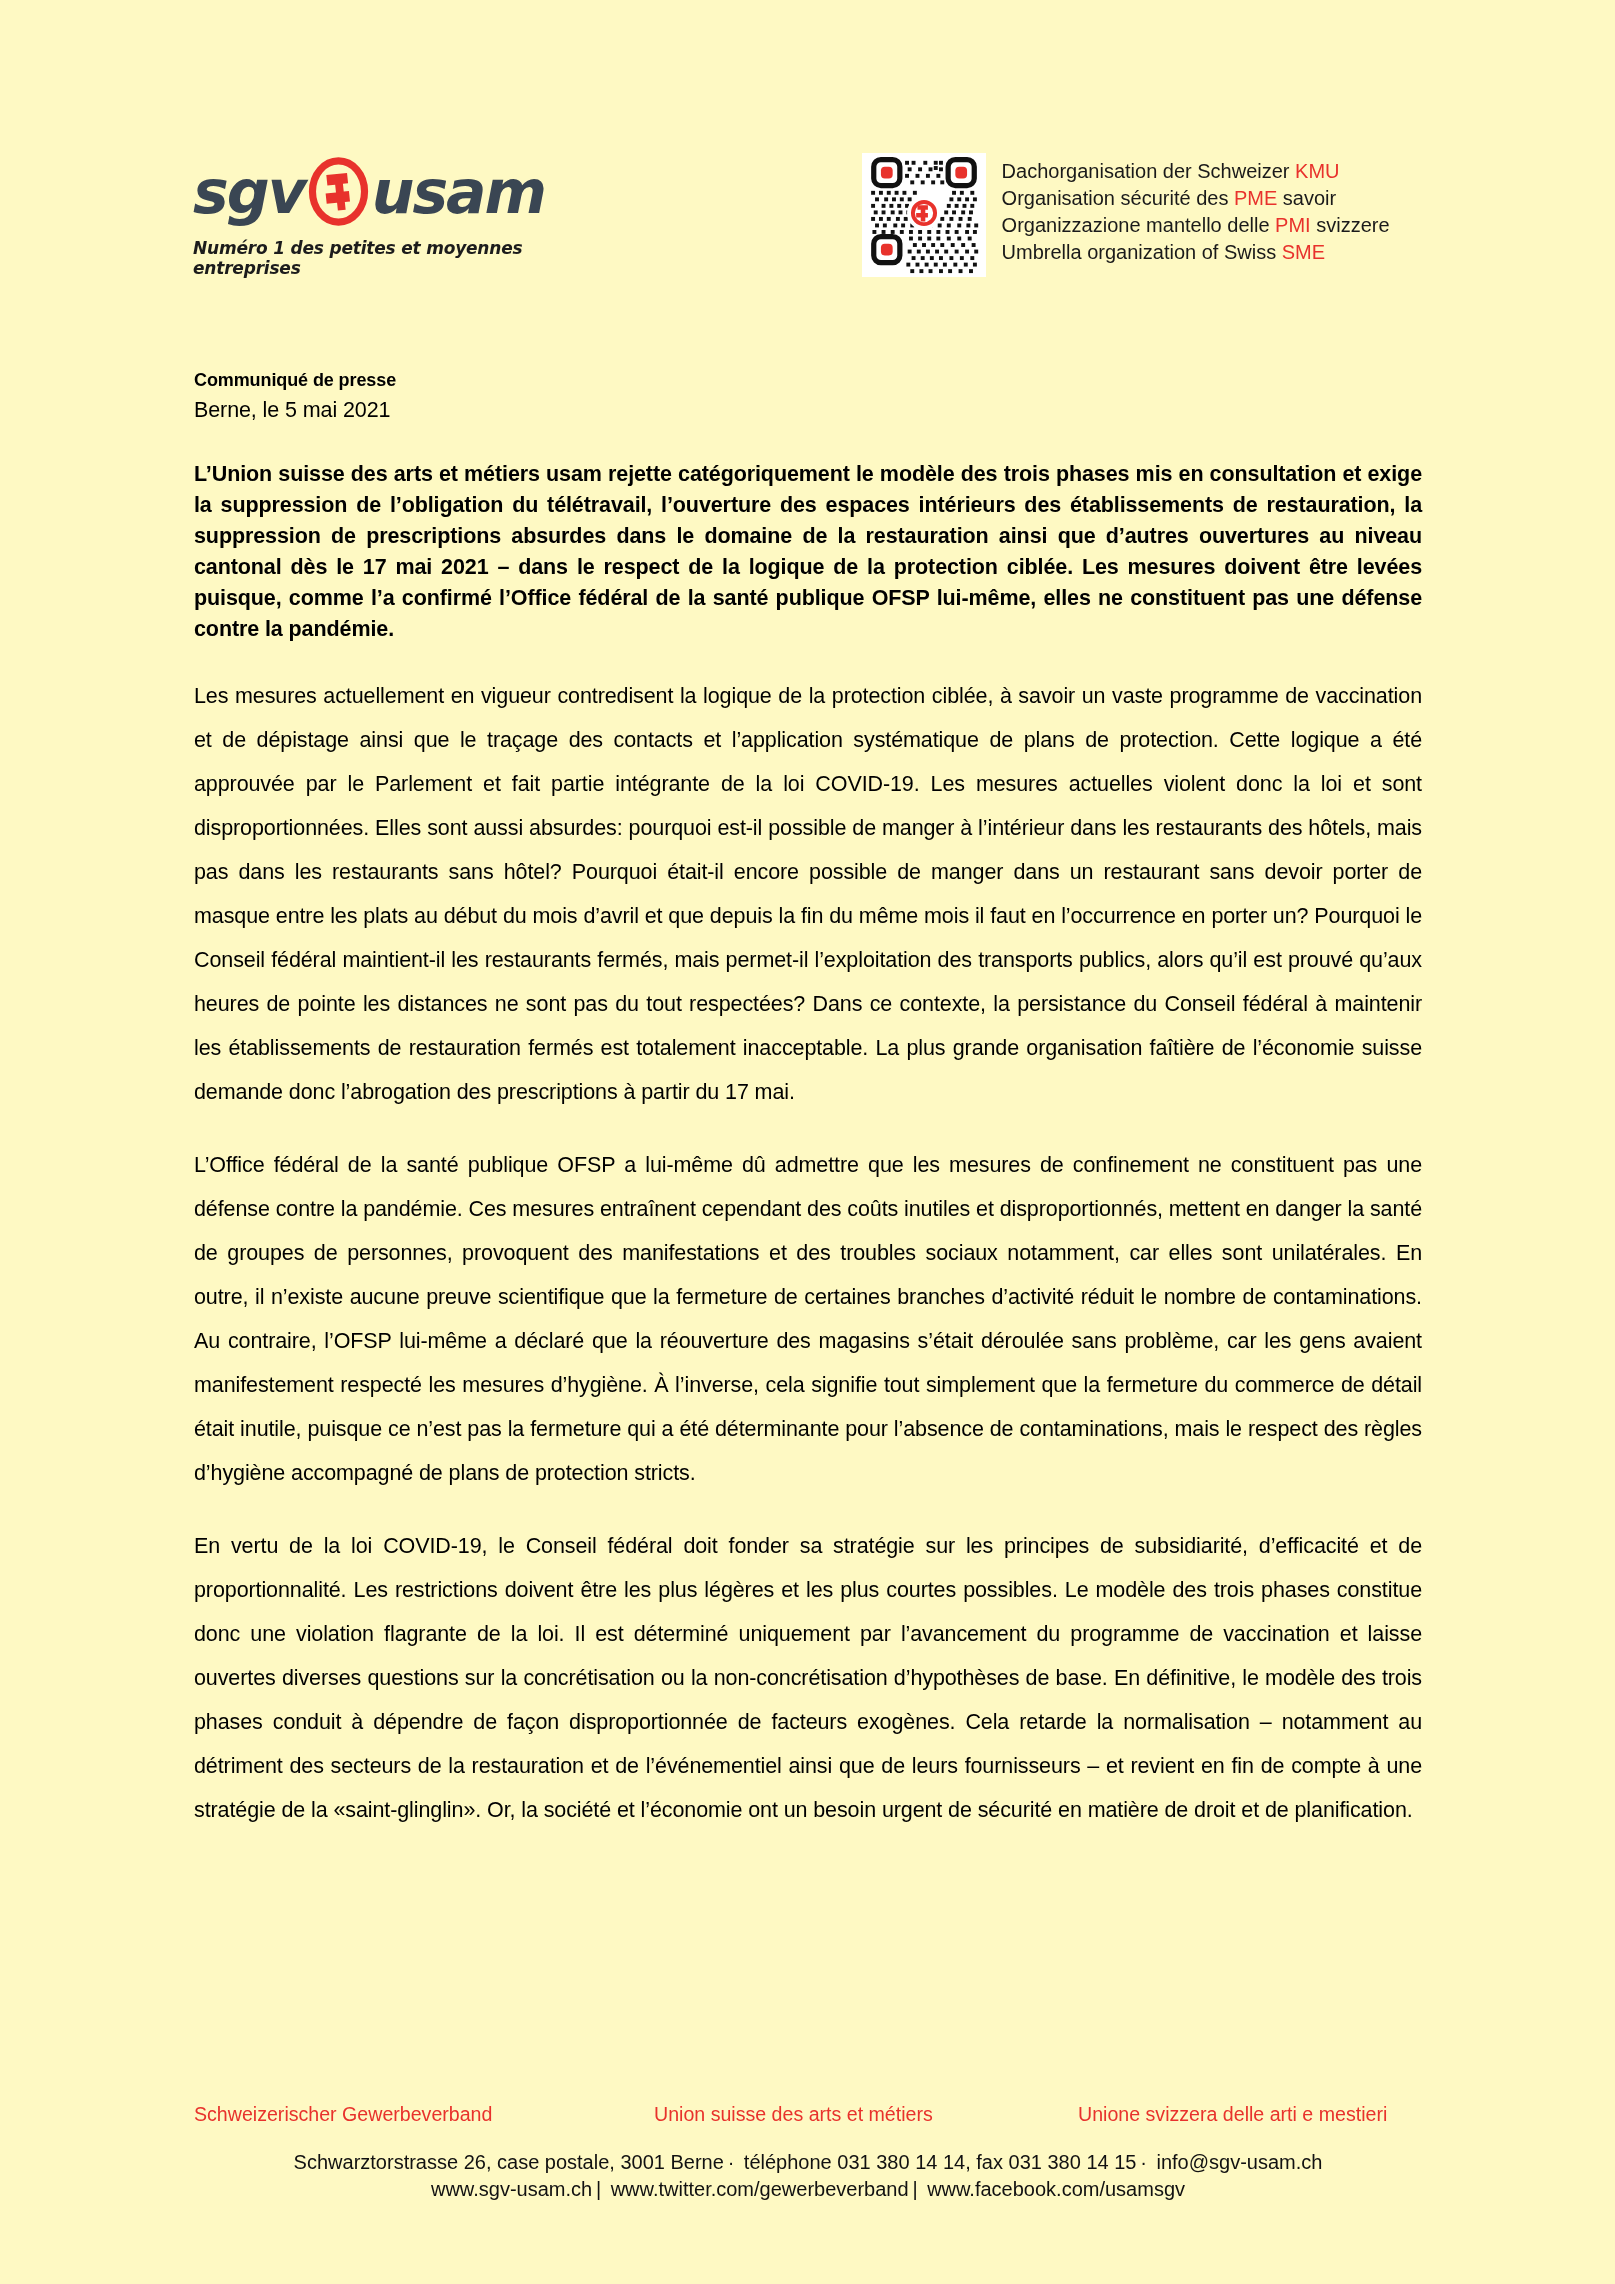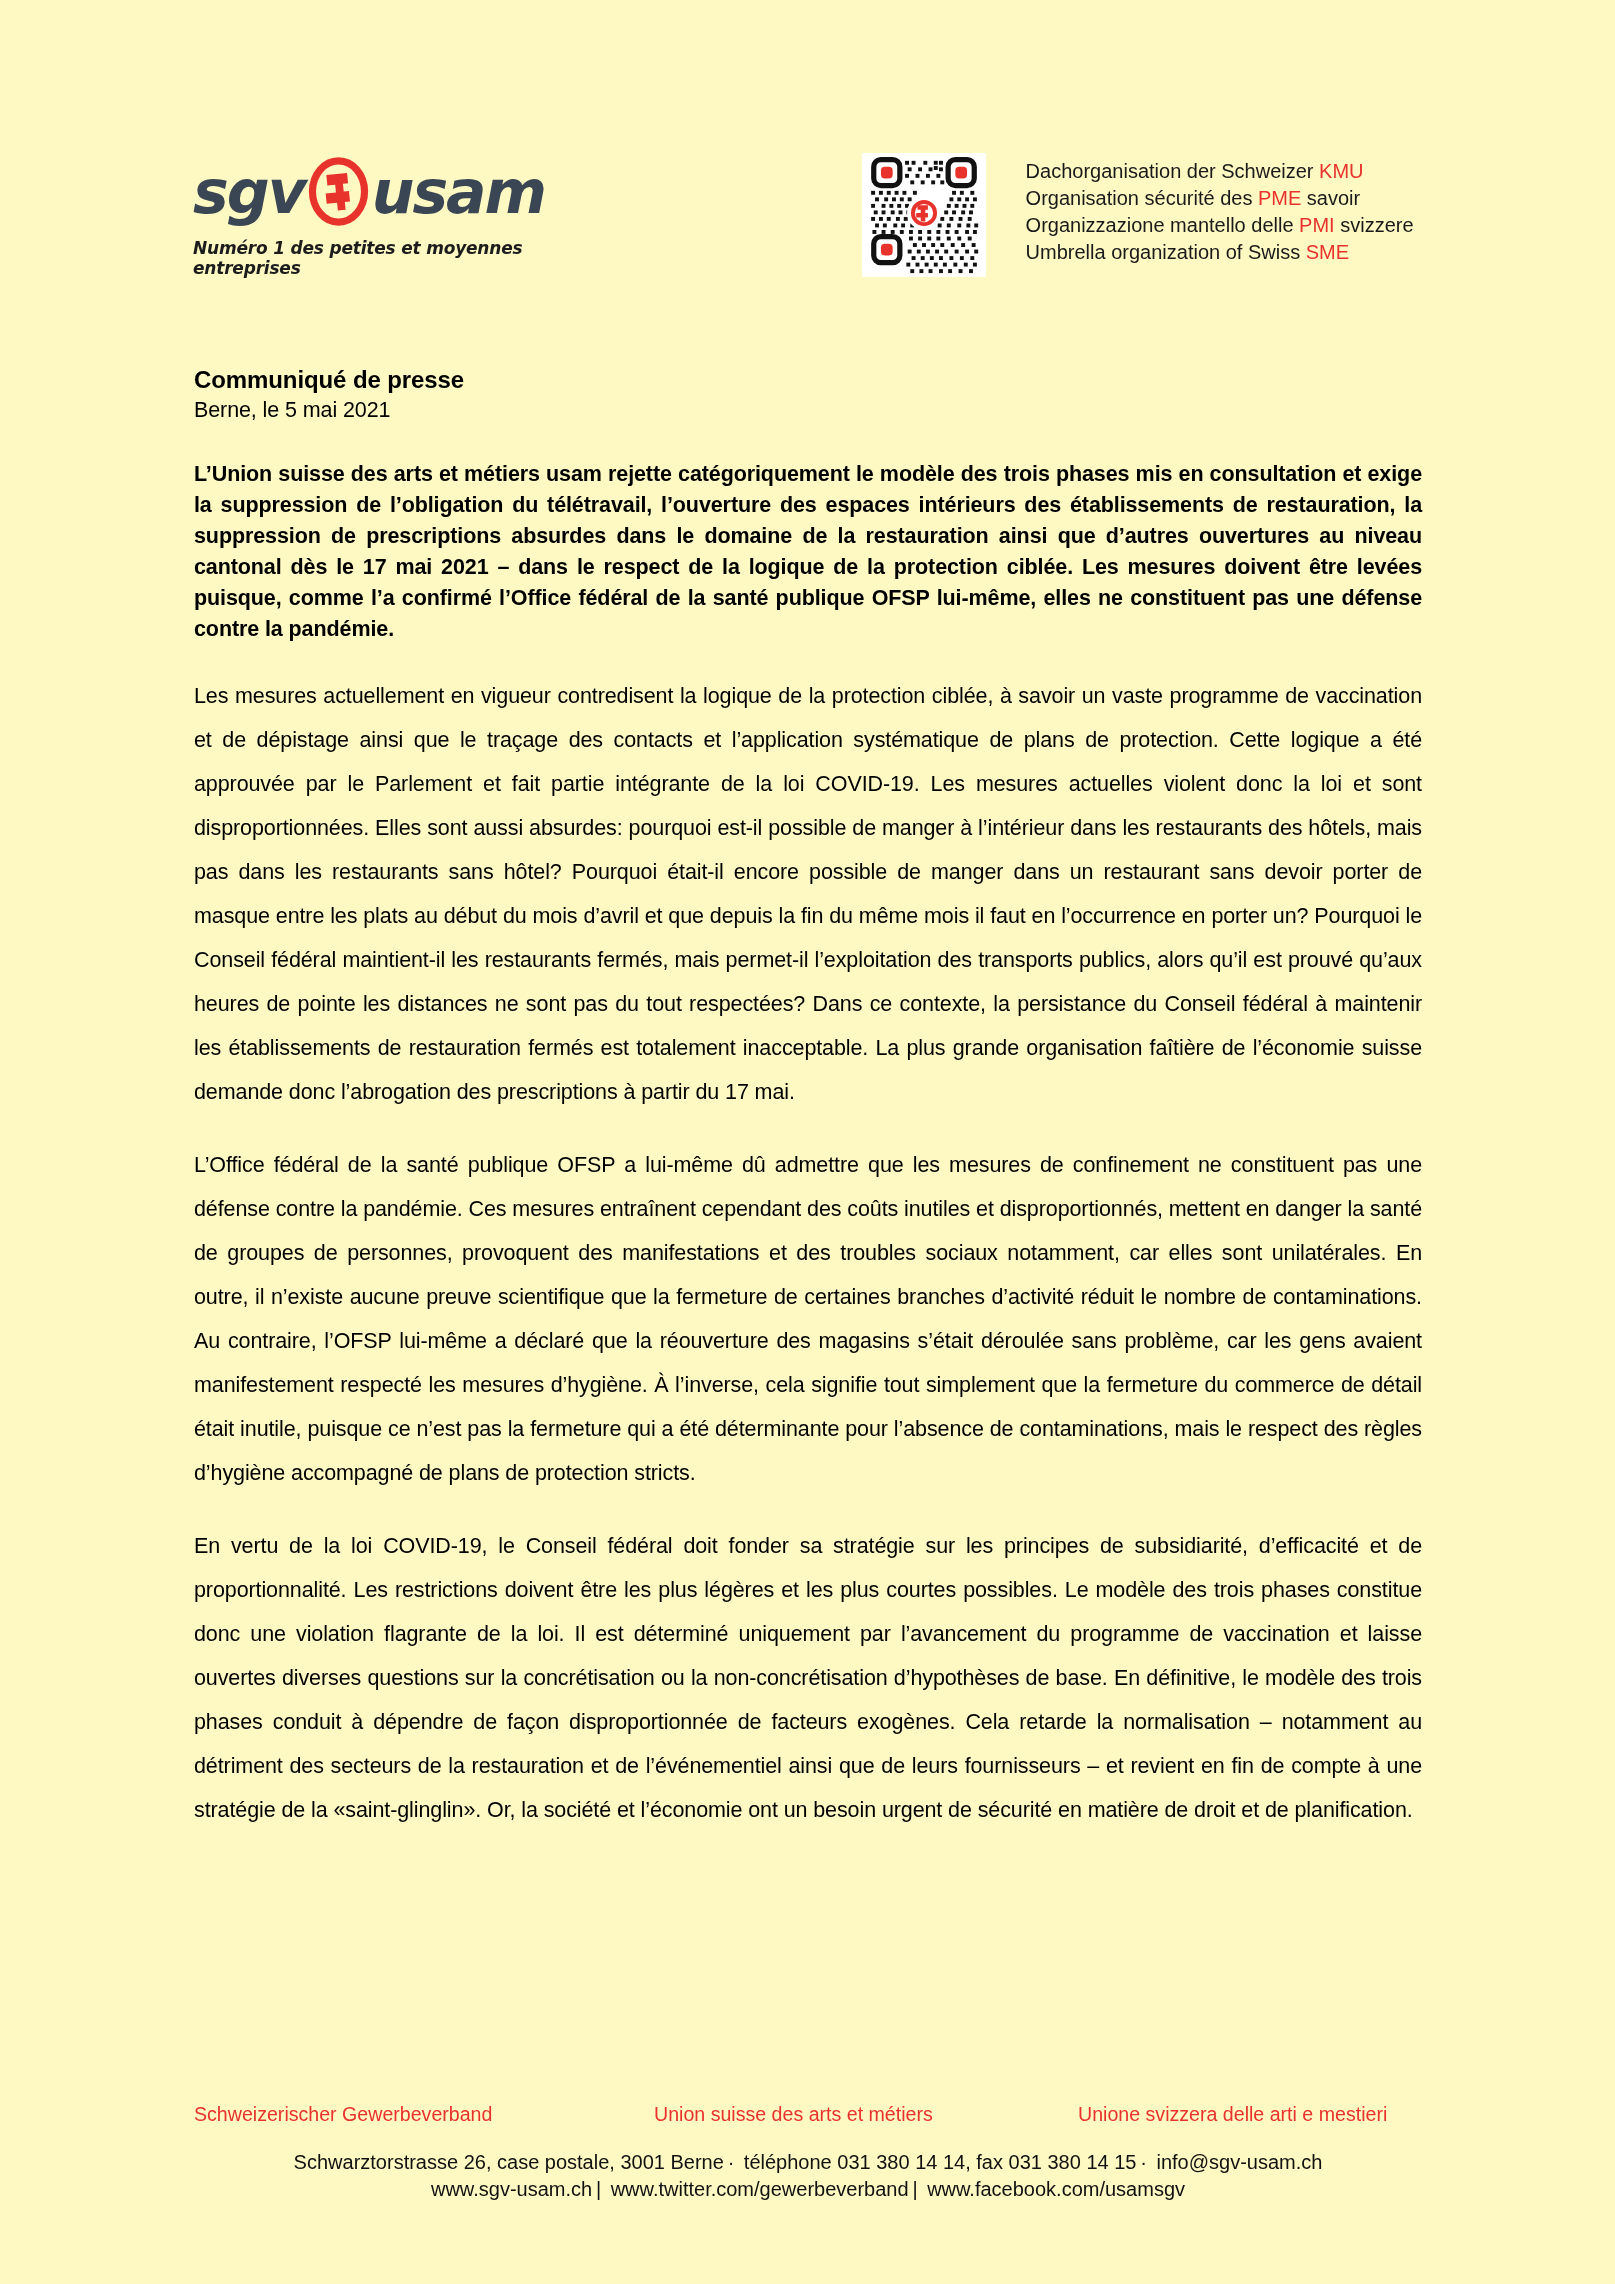--- a/index.html
+++ b/index.html
@@ -68,21 +68,20 @@
     letter-spacing: -0.2px;
   }
 
   
   .org-block {
     position: absolute;
     left: 862px;
     top: 153px;
     display: flex;
     align-items: flex-start;
-    gap: 24px;
   }
   .qr {
     width: 124px;
     height: 124px;
     flex: 0 0 auto;
     position: relative;
   }
   .qr svg { display: block; }
   .org-lines {
     margin-left: 15.6px;
@@ -99,21 +98,21 @@
 
   
   .doc-body {
     position: absolute;
     left: 194px;
     top: 365px;
     width: 1228px;
   }
 
   .meta-title {
-    font-size: 24px;
+    font-size: 18px;
     font-weight: 700;
     line-height: 30px;
     letter-spacing: -0.1px;
   }
   .meta-date {
     font-size: 21.5px;
     font-weight: 400;
     line-height: 30px;
     letter-spacing: -0.1px;
   }

